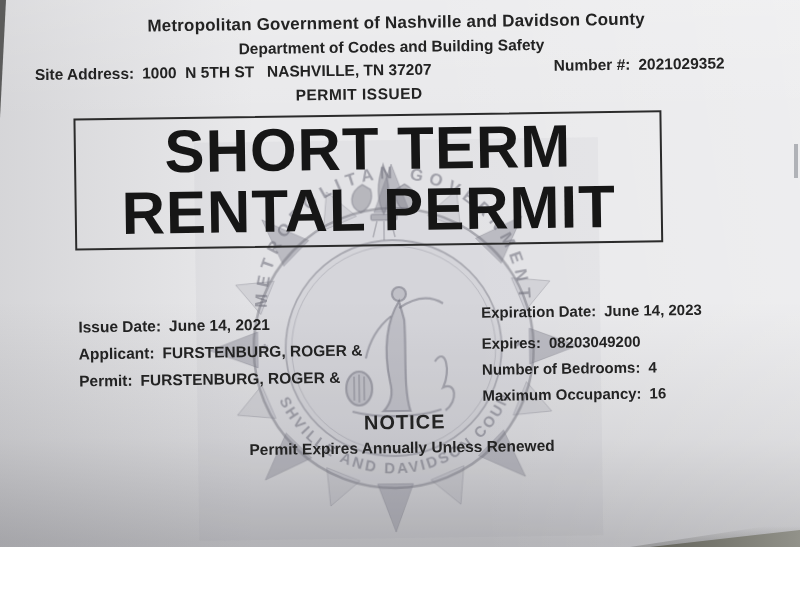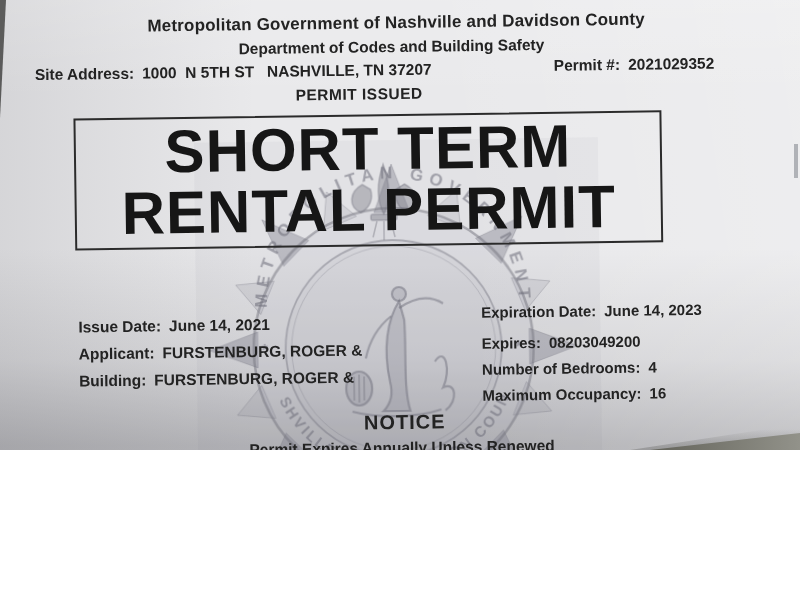--- a/index.html
+++ b/index.html
@@ -1,18 +1,18 @@
 <!DOCTYPE html>
 <html><head>
 <meta charset="utf-8">
 <style>
   html,body{margin:0;padding:0;}
   .photo{
     position:relative;
-    width:800px;height:450px;
+    width:800px;height:547px;
     overflow:hidden;
     font-family:"Liberation Sans", sans-serif;
     background:
       linear-gradient(180deg, rgba(255,255,255,0.16) 0%, rgba(255,255,255,0) 22%),
       linear-gradient(262deg, rgba(255,255,255,0.22) 0%, rgba(255,255,255,0) 45%),
       linear-gradient(180deg, rgba(42,42,50,0) 55%, rgba(42,42,50,0.10) 80%, rgba(42,42,50,0.28) 99%),
       linear-gradient(90deg, rgba(42,42,50,0.10) 0%, rgba(42,42,50,0) 32%),
       #e9e9eb;
     color:#232323;
   }
@@ -134,33 +134,33 @@
         </g>
       </g>
     </svg>
 
     <div class="content">
       <div class="hdr1">Metropolitan Government of Nashville and Davidson County</div>
       <div class="hdr2">Department of Codes and Building Safety</div>
 
       <div class="site"><span>Site Address:</span><span class="val">1000  N 5TH ST   NASHVILLE, TN 37207</span></div>
 
-      <div class="permitno"><span>Permit #:</span><span class="val">2021029352</span></div>
+      <div class="permitno"><span>Number #:</span><span class="val">2021029352</span></div>
 
       <div class="status">PERMIT ISSUED</div>
 
       <div class="title-box">
         <div class="tl">SHORT TERM</div>
         <div class="tl">RENTAL PERMIT</div>
       </div>
 
       <div class="col-left">
         <div class="row"><span>Issue Date:</span><span class="val">June 14, 2021</span></div>
         <div class="row"><span>Applicant:</span><span class="val">FURSTENBURG, ROGER &amp;</span></div>
-        <div class="row"><span>Building:</span><span class="val">FURSTENBURG, ROGER &amp;</span></div>
+        <div class="row"><span>Permit:</span><span class="val">FURSTENBURG, ROGER &amp;</span></div>
       </div>
 
       <div class="col-right">
         <div class="row first"><span>Expiration Date:</span><span class="val">June 14, 2023</span></div>
         <div class="row"><span>Expires:</span><span class="val">08203049200</span></div>
         <div class="row"><span>Number of Bedrooms:</span><span class="val">4</span></div>
         <div class="row"><span>Maximum Occupancy:</span><span class="val">16</span></div>
       </div>
 
       <div class="notice-h">NOTICE</div>

